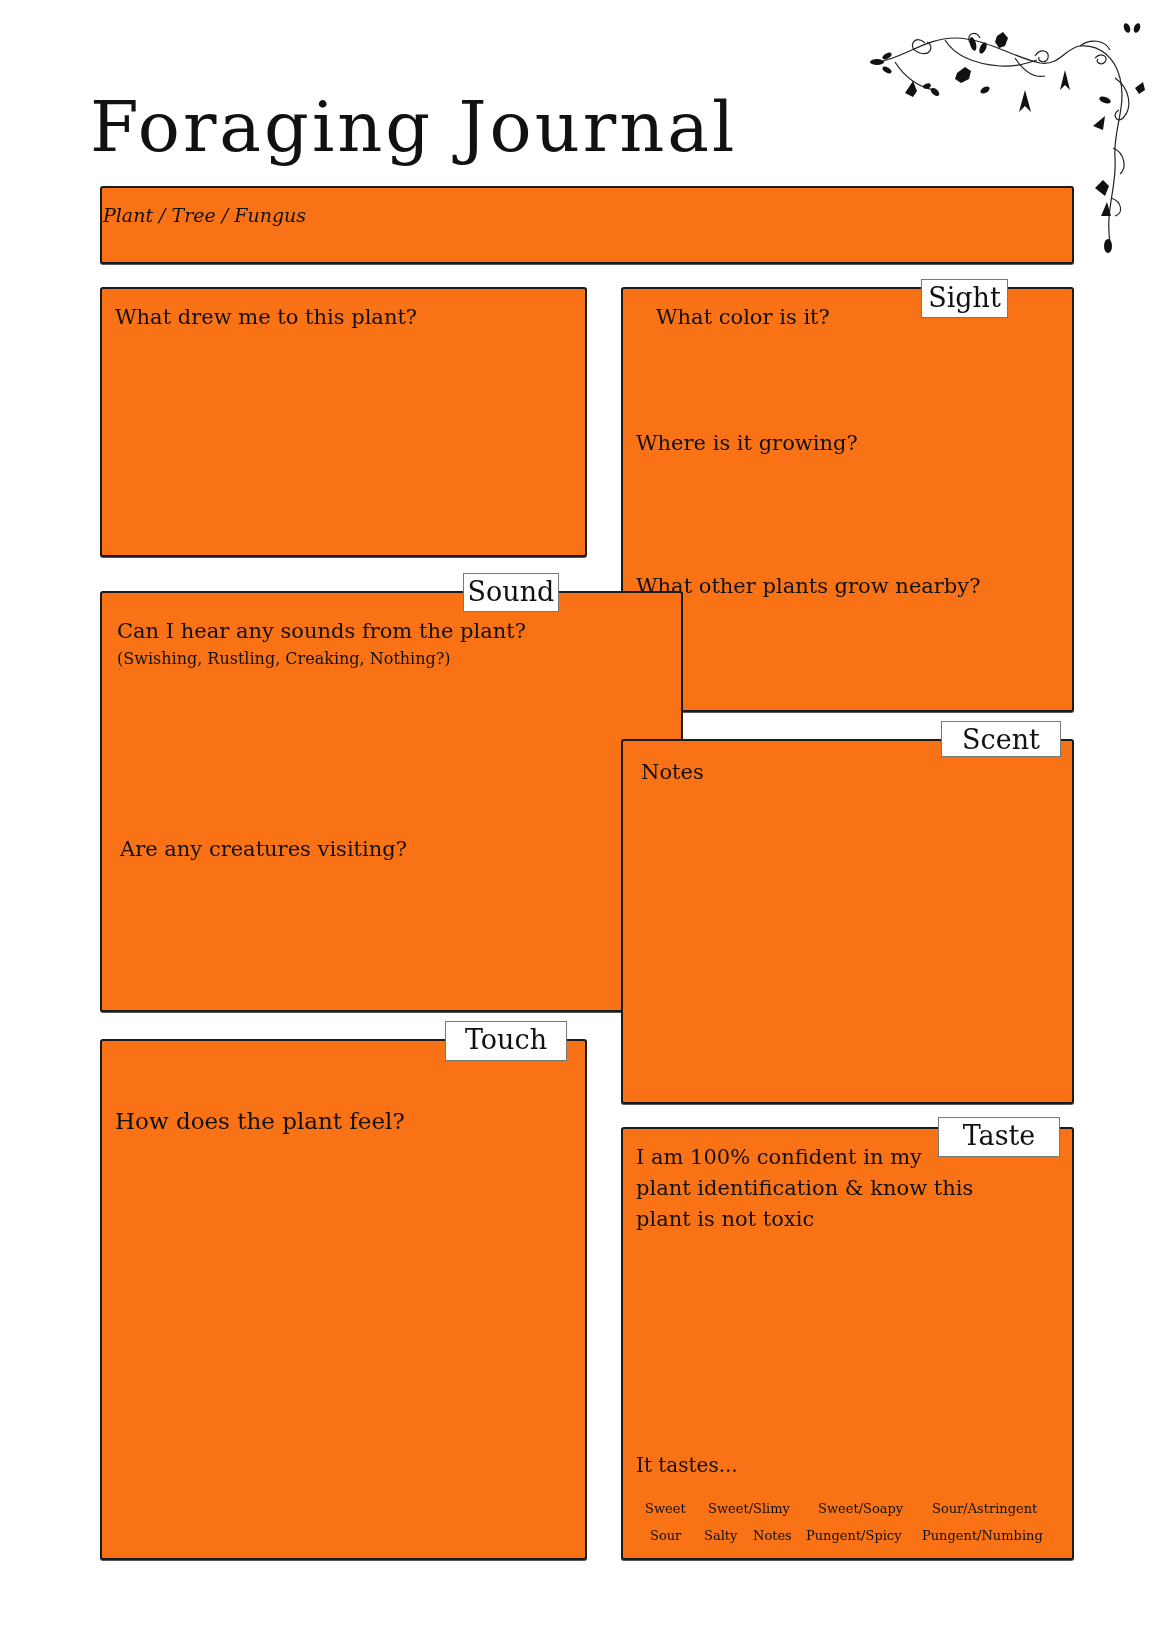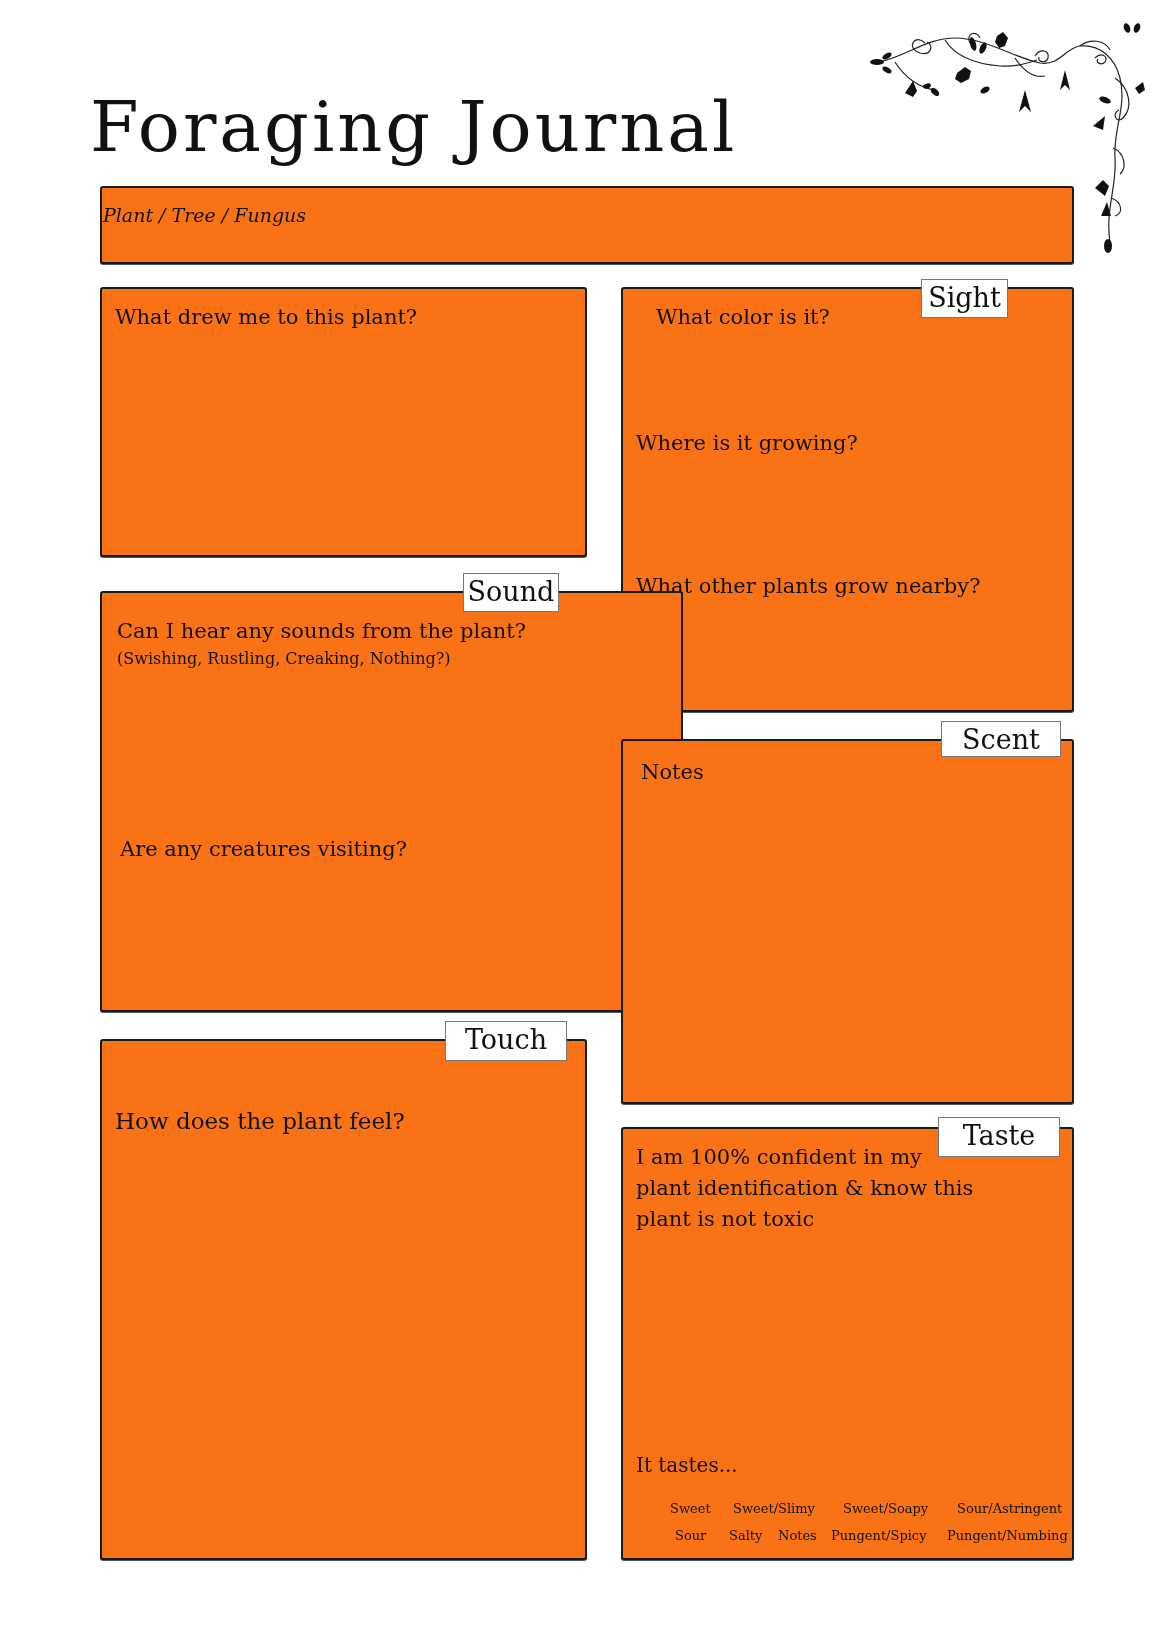--- a/index.html
+++ b/index.html
@@ -9,21 +9,21 @@
   .title { left:90px; top:82px; font-size:70px; letter-spacing:3px; line-height:90px;
            font-family:"DejaVu Serif", serif; font-weight:normal; white-space:nowrap; }
   .box { position:absolute; border:2px solid #1a1a1a; border-radius:3px; box-sizing:border-box; background:#f97316;
          box-shadow:0 1px 0 #555; }
   .tag { position:absolute; border:1.5px solid #777; background:#fff; box-sizing:border-box;
          font-size:27px; text-align:center; line-height:36px; font-family:"DejaVu Serif", serif; }
   .q { position:absolute; font-size:21px; white-space:nowrap; line-height:28px; }
   .q-small { position:absolute; font-size:16px; white-space:nowrap; line-height:22px; }
   .italic { font-style:italic; }
   .taste-row { position:absolute; display:flex; font-size:13px; white-space:nowrap; line-height:18px; }
-  .taste-row span { position:absolute;margin-left:25px; }
+  .taste-row span { position:absolute; }
   svg.vine { position:absolute; left:865px; top:18px; }
 </style>
 </head>
 <body>
 
 <svg class="vine" width="285" height="245" viewBox="0 0 285 245">
   <g fill="none" stroke="#222" stroke-width="1.2">
     <path d="M10 45 C40 40, 60 20, 90 20 C120 20, 150 40, 175 45 C195 48, 200 30, 215 28 C235 26, 250 40, 255 60 C262 90, 248 110, 250 140 C252 170, 240 190, 245 225"></path>
     <path d="M30 44 C40 60, 55 70, 70 72"></path>
     <path d="M60 25 C50 15, 40 30, 55 35 C65 38, 70 28, 62 24"></path>

